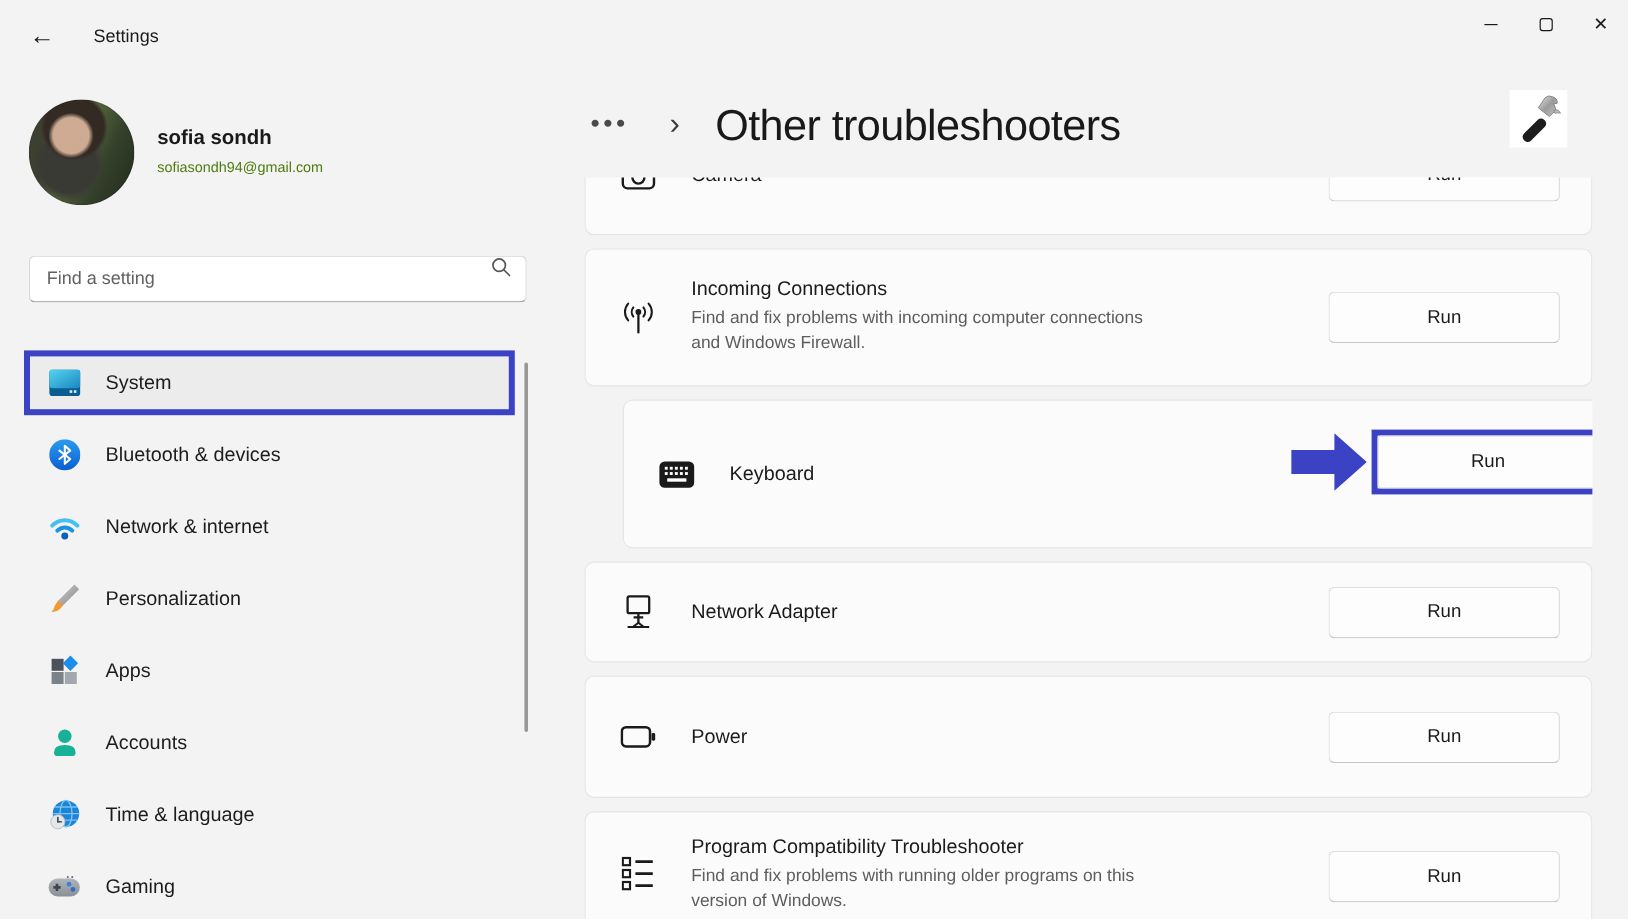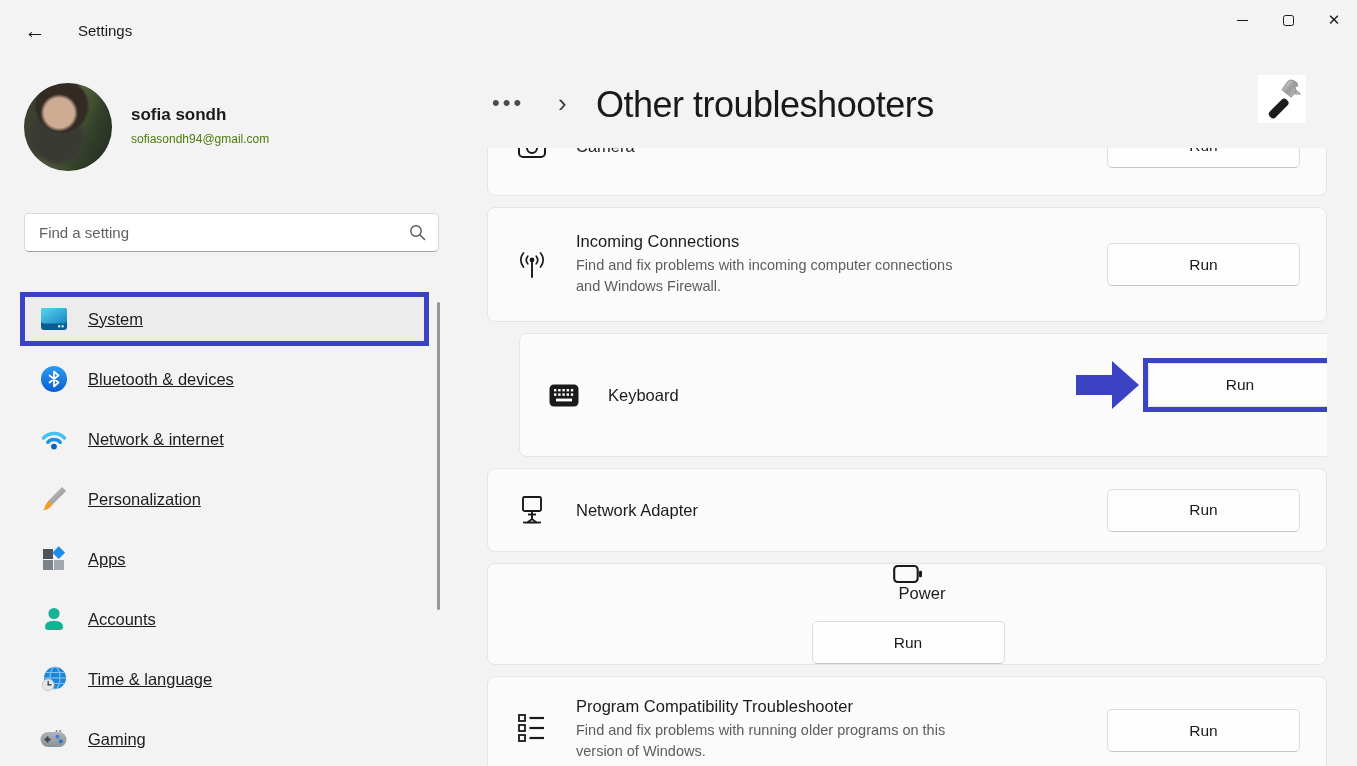--- a/index.html
+++ b/index.html
@@ -34,36 +34,36 @@
       radial-gradient(circle at 38% 62%, #3a3a35 0 30%, rgba(58,58,53,0) 40%),
       linear-gradient(115deg, #3c4030 0 30%, #56663c 45%, #33402a 70%, #23291d 100%);
     box-shadow: inset 0 0 0 1px rgba(0,0,0,.08);
   }
   .profile-name { position:absolute; left:131px; top:55px; font-size:17px; font-weight:bold; color:#1a1a1a; }
   .profile-email { position:absolute; left:131px; top:82px; font-size:12px; color:#4d7c0f; }
 
   .search-box {
     position:absolute; left:24px; top:163px; width:415px; height:39px;
     background:#ffffff; border:1px solid #d9d9d9; border-bottom:1px solid #9f9f9f;
-    border-radius:5px; display:flex; align-items:center; padding:0 12px 0 14px;
+    border-radius:5px; display:flex; padding:0 12px 0 14px;
   }
   .search-box input {
     flex:1; border:none; outline:none; font-size:15px; color:#1a1a1a;
     font-family:"Liberation Sans", sans-serif; background:transparent;
   }
   .search-box input::placeholder { color:#616161; }
 
   .nav { position:absolute; left:24px; top:245px; width:401px; }
   .nav-item {
     position:relative; height:48px; margin-bottom:12px; display:flex; align-items:center;
     border-radius:5px; padding-left:16px; cursor:pointer;
   }
   .nav-item.selected { background:#ececec; }
   .nav-icon { width:27px; height:27px; display:flex; align-items:center; justify-content:center; flex:none; }
-  .nav-label { margin-left:21px; font-size:16.5px; color:#1c1c1c;text-decoration:underline; }
+  .nav-label { margin-left:21px; font-size:16.5px; color:#1c1c1c; }
   .annotation-box {
     position:absolute; left:-4px; top:-3px; right:-4px; bottom:-3px;
     border:5px solid #3b42c3; pointer-events:none;
   }
   .side-scrollbar {
     position:absolute; left:437px; top:252px; width:3px; height:308px;
     background:#989898; border-radius:2px;
   }
 
   
@@ -88,21 +88,21 @@
   .run-btn {
     width:193px; height:43px; background:#fdfdfd;
     border:1px solid #dedede; border-bottom-color:#c6c6c6; border-radius:5px;
     font-size:15.5px; color:#1a1a1a; font-family:"Liberation Sans", sans-serif;
     cursor:pointer; flex:none;
   }
   .card-camera { height:100px; margin-top:-52px; }
   .card-incoming { height:115px; }
   .card-keyboard { height:124px;margin-left:32px; }
   .card-netadapter { height:84px; }
-  .card-power { height:102px;flex-direction:column; }
+  .card-power { height:102px; }
   .card-progcompat { height:140px; align-items:flex-start; padding-top:20px; }
   .card-progcompat .card-icon { margin-top:16px; }
   .card-progcompat .run-btn { margin-top:12px; }
 
   .annotated-run {
     position:absolute; right:21px; top:24px; border:5px solid #3b42c3; background:#fff;
   }
   .annotated-run .run-btn { width:184px; height:44px; border-radius:3px; border-color:#e2e2e2; display:block; }
   .callout-arrow { position:absolute; right:219px; top:27px; width:63px; height:48px; }
 

